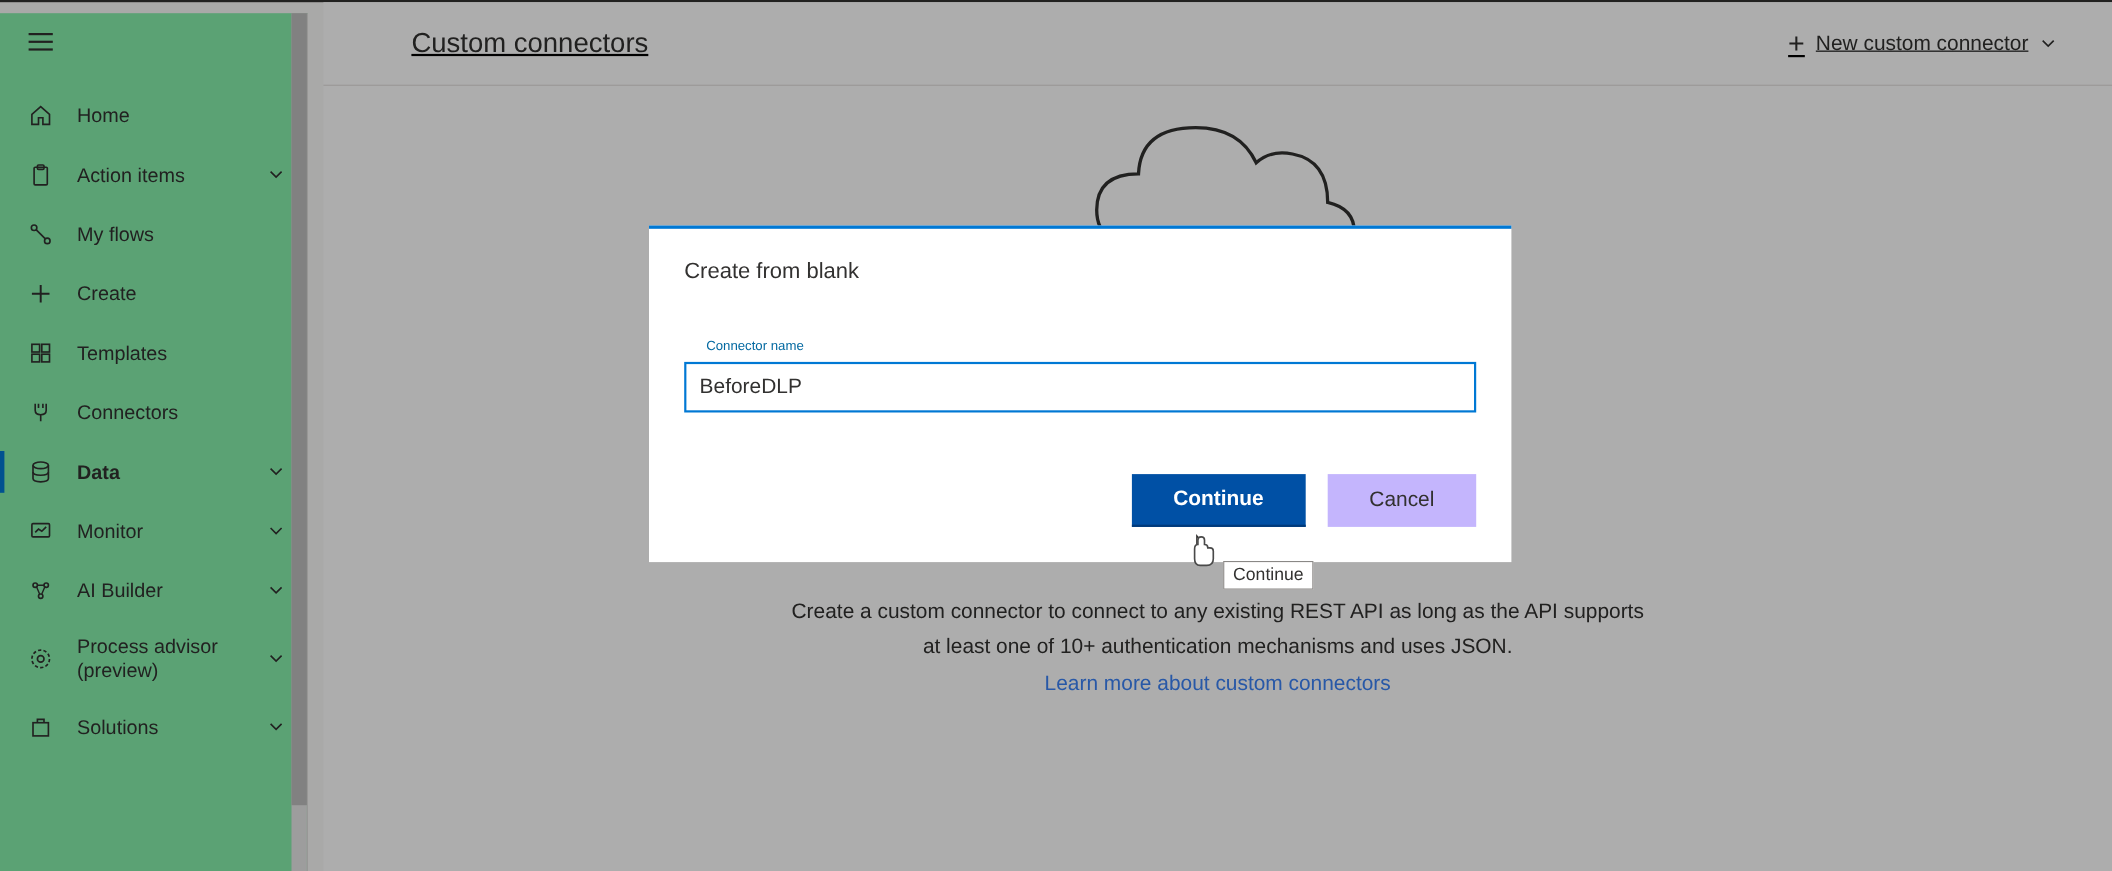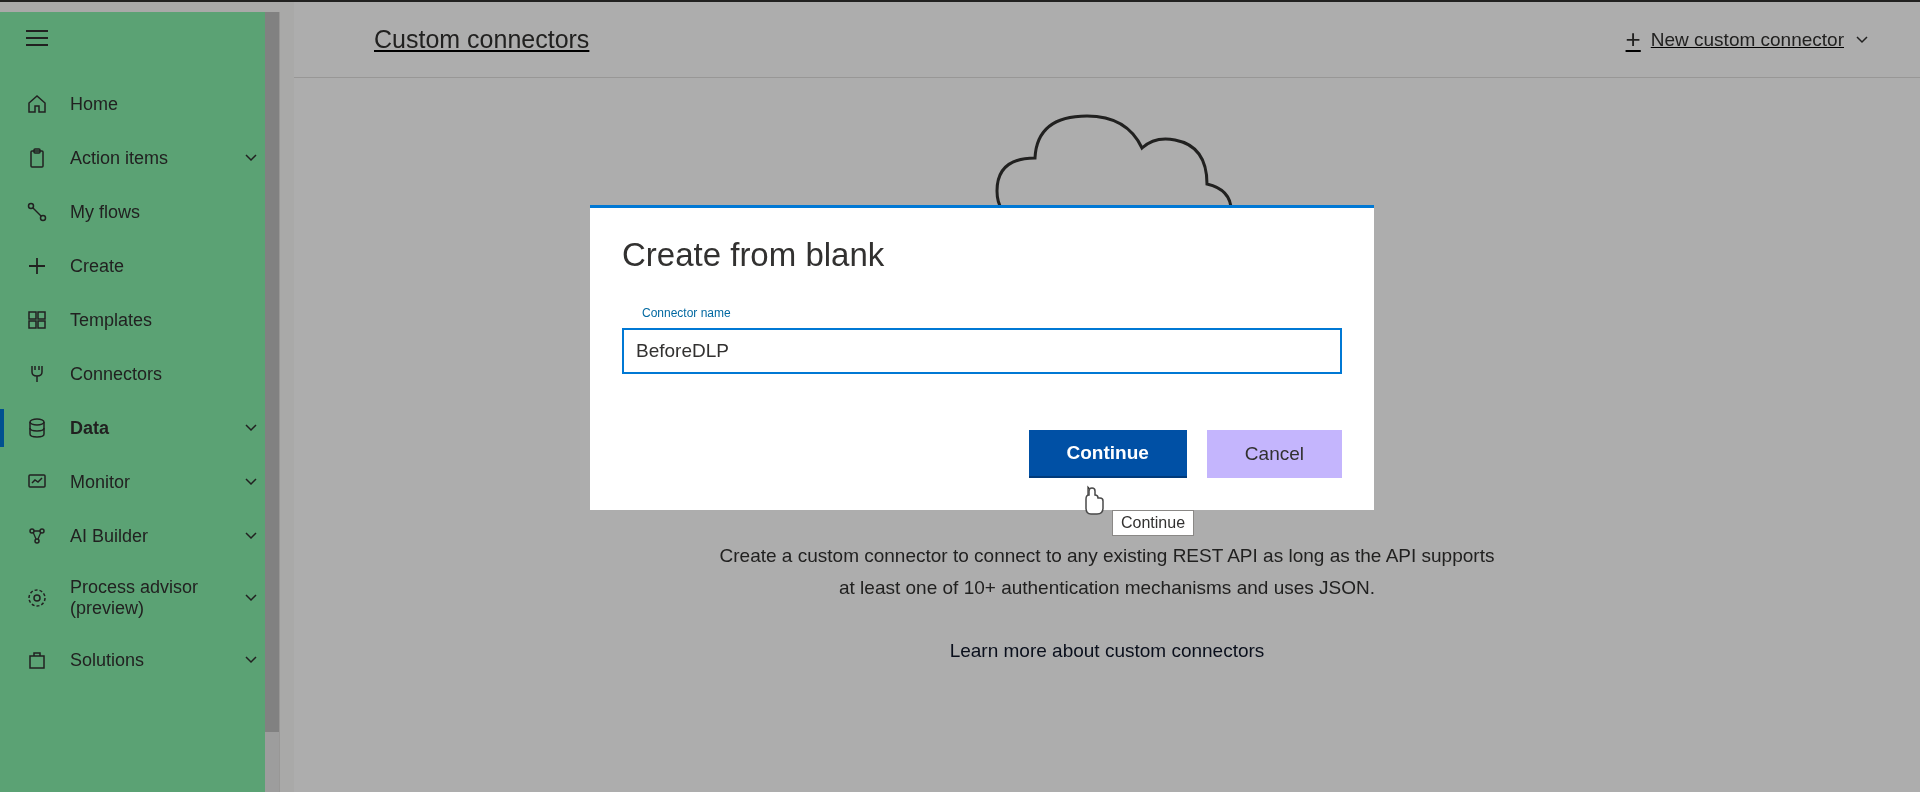--- a/index.html
+++ b/index.html
@@ -28,28 +28,28 @@
     .main { position: absolute; left: 294px; top: 2px; right: 0; bottom: 0; background: #ffffff; }
     .page-header { display: flex; align-items: center; justify-content: space-between; padding: 22px 50px 22px 80px; border-bottom: 1px solid #e1dfdd; text-decoration: underline; }
     .page-title { font-size: 25px; font-weight: 400; color: #323130; }
     .new-btn { display: flex; align-items: center; gap: 10px; font-size: 19px; color: #323130; cursor: pointer; }
     .plus-icon { font-size: 26px; font-weight: 300; }
     
     .content-area { padding-top: 18px; text-align: center; }
     .cloud-svg { margin: 0 auto; }
     
     .empty-text { margin-top: 280px; font-size: 19px; color: #323130; line-height: 1.7; }
-    .learn-more { color: #0f172a; margin-top: 30px; }
+    .learn-more { color: #3b82f6; }
     
     
     .dim-overlay { position: absolute; inset: 0; background: rgba(0,0,0,0.32); z-index: 10; }
     
     
     .modal { position: absolute; left: 590px; top: 205px; width: 784px; background: #ffffff; z-index: 20; border-top: 3px solid #0078d4; padding: 28px 32px 32px 32px; }
-    .modal-title { font-size: 33px; font-weight: 400; color: #323130; margin-bottom: 32px; }
+    .modal-title { font-size: 20px; font-weight: 400; color: #323130; margin-bottom: 48px; }
     .field-label { font-size: 12px; color: #0369a1; margin-bottom: 8px; margin-left: 20px; }
     .text-input { width: 100%; border: 2px solid #0078d4; padding: 10px 12px; font-size: 19px; font-family: inherit; color: #323130; outline: none; }
     .modal-actions { display: flex; justify-content: flex-end; gap: 20px; margin-top: 56px; }
     .btn { padding: 12px 38px; font-size: 19px; border: none; cursor: pointer; font-family: inherit; }
     .btn-primary { background: #0050a5; color: #ffffff; font-weight: 600; border-bottom: 2px solid #003a7a; }
     .btn-secondary { background: #c4b5fd; color: #323130; }
     
     .cursor-pointer { position: absolute; left: 1080px; top: 485px; z-index: 30; pointer-events: none; }
     .tooltip { position: absolute; left: 1112px; top: 510px; z-index: 30; background: #ffffff; border: 1px solid #8a8886; padding: 3px 8px; font-size: 16px; color: #323130; }
   </style>

